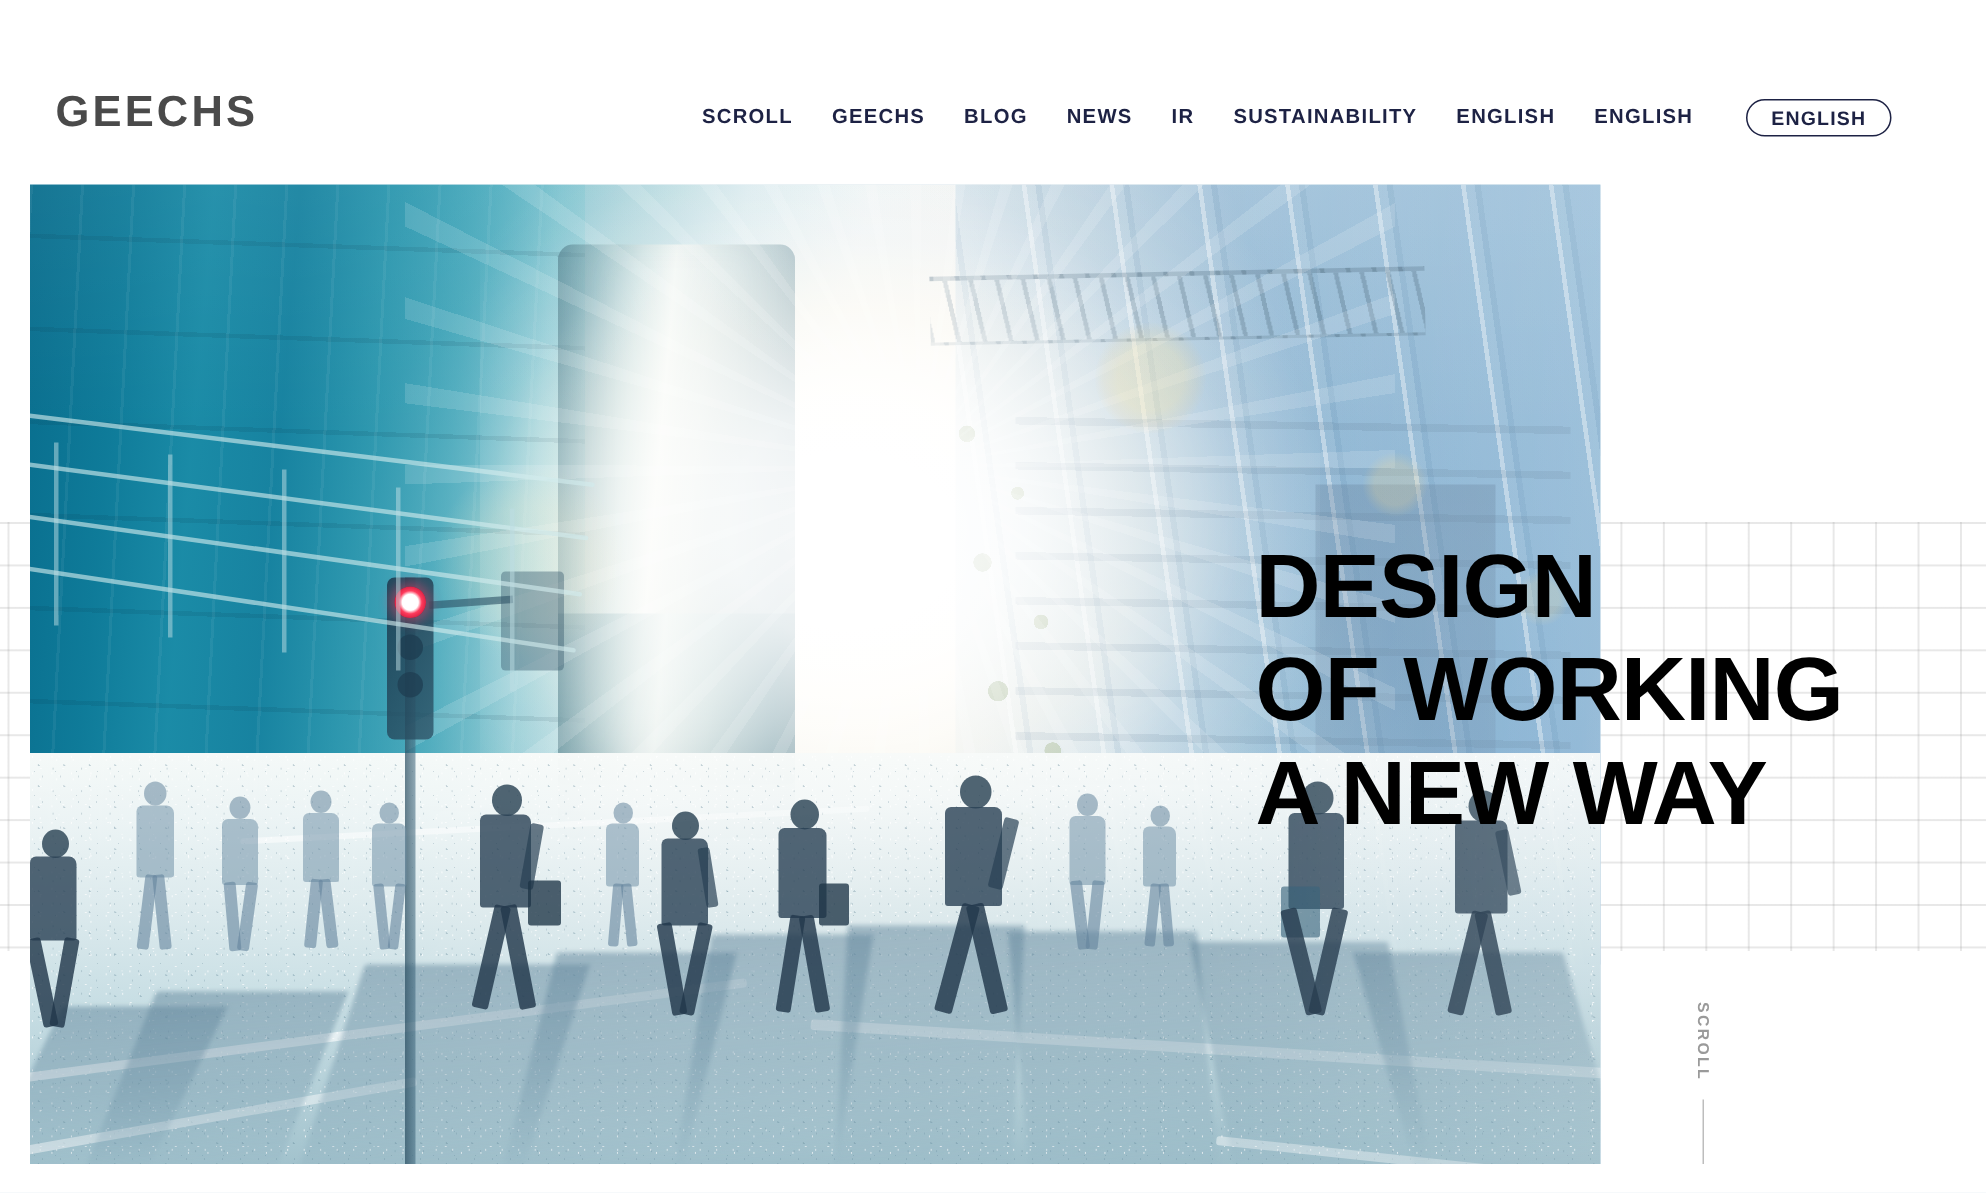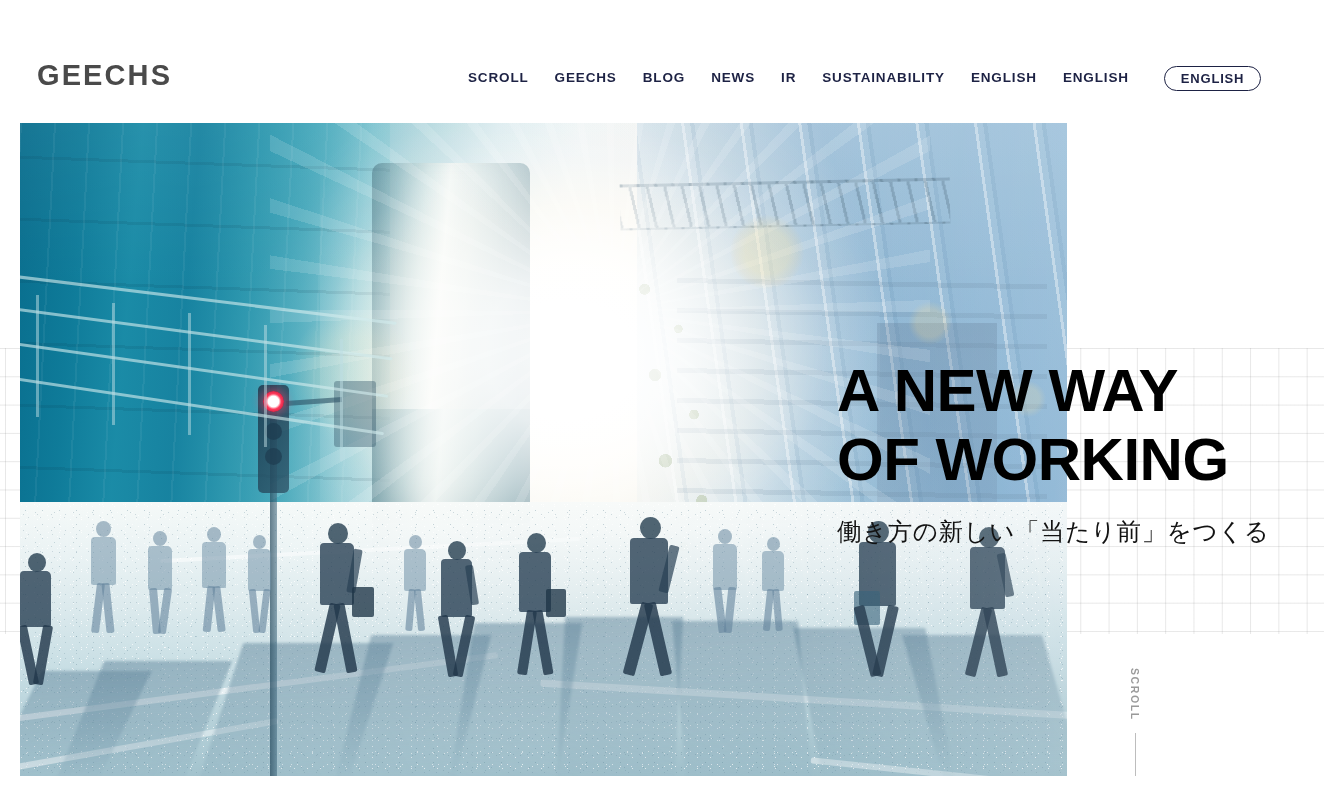--- a/index.html
+++ b/index.html
@@ -693,24 +693,24 @@
         <div class="legA" style="left:11px; top:72px; width:10px; height:60px; transform:rotate(-12deg);"></div>
         <div class="legB" style="left:26px; top:72px; width:10px; height:60px; transform:rotate(10deg);"></div>
       </div>
 
       <div class="img-sheen"></div>
     </div>
   </figure>
 
   <div class="hero-copy">
     <h1 class="headline">
+      <span class="ln">DESIGN</span>
+      <span class="ln">OF WORKING</span>
       <span class="ln">A NEW WAY</span>
-      <span class="ln">OF WORKING</span>
     </h1>
-    <p class="subcopy">働き方の新しい「当たり前」をつくる</p>
   </div>
 
   <div class="scroll-indicator">
     <span class="scroll-label">SCROLL</span>
     <span class="scroll-line"></span>
   </div>
 
 </div>
 
 </body></html>

